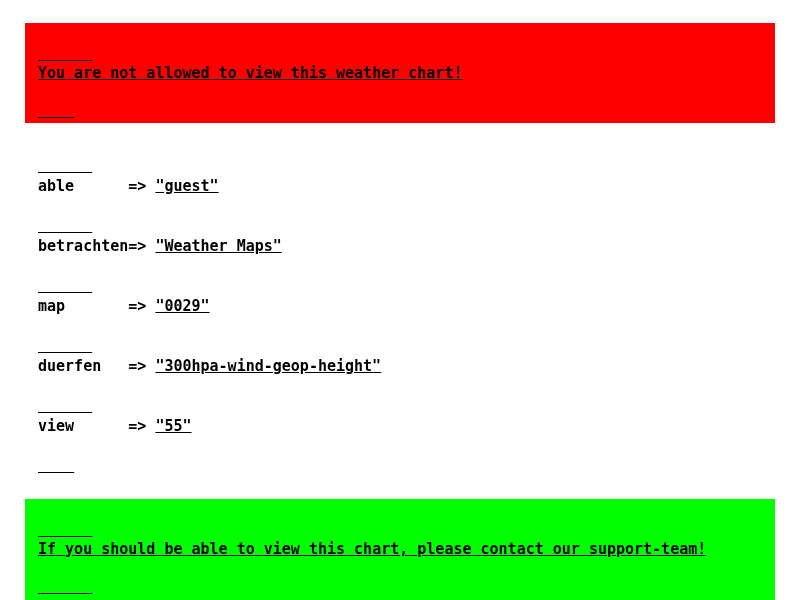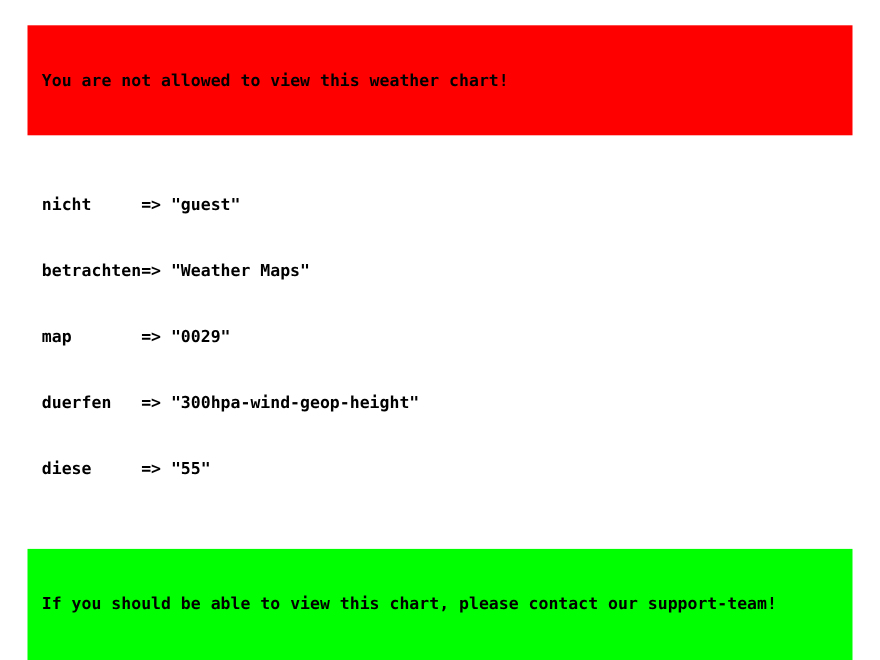--- a/index.html
+++ b/index.html
@@ -10,20 +10,21 @@
   .page {
     position: relative;
     width: 800px;
     height: 600px;
     background: #ffffff;
     font-family: "DejaVu Sans Mono", "Liberation Mono", monospace;
     font-weight: bold;
     font-size: 15px;
     color: #000000;
     overflow: hidden;
+    text-decoration: underline;
   }
   .content {
     margin-left: 25px;
     width: 750px;
   }
   .banner {
     box-sizing: border-box;
     width: 750px;
     padding: 3px 6px 2px 13px;
     line-height: 19px;
@@ -55,25 +56,25 @@
 <body>
 
 <div class="page">
   <div class="content">
 
     <div class="banner banner-red">
       <div>You are not allowed to view this weather chart!</div>
     </div>
 
     <div class="details">
-      <div class="detail-row"><span class="detail-key">nicht</span><span class="detail-arrow">=&gt;</span><span class="detail-value">"guest"</span></div>
+      <div class="detail-row"><span class="detail-key">able</span><span class="detail-arrow">=&gt;</span><span class="detail-value">"guest"</span></div>
       <div class="detail-row"><span class="detail-key">betrachten</span><span class="detail-arrow">=&gt;</span><span class="detail-value">"Weather Maps"</span></div>
       <div class="detail-row"><span class="detail-key">map</span><span class="detail-arrow">=&gt;</span><span class="detail-value">"0029"</span></div>
       <div class="detail-row"><span class="detail-key">duerfen</span><span class="detail-arrow">=&gt;</span><span class="detail-value">"300hpa-wind-geop-height"</span></div>
-      <div class="detail-row"><span class="detail-key">diese</span><span class="detail-arrow">=&gt;</span><span class="detail-value">"55"</span></div>
+      <div class="detail-row"><span class="detail-key">view</span><span class="detail-arrow">=&gt;</span><span class="detail-value">"55"</span></div>
     </div>
 
     <div class="banner banner-green">
       <div>If you should be able to view this chart, please contact our support-team!</div>
       
     </div>
 
   </div>
 </div>
 

